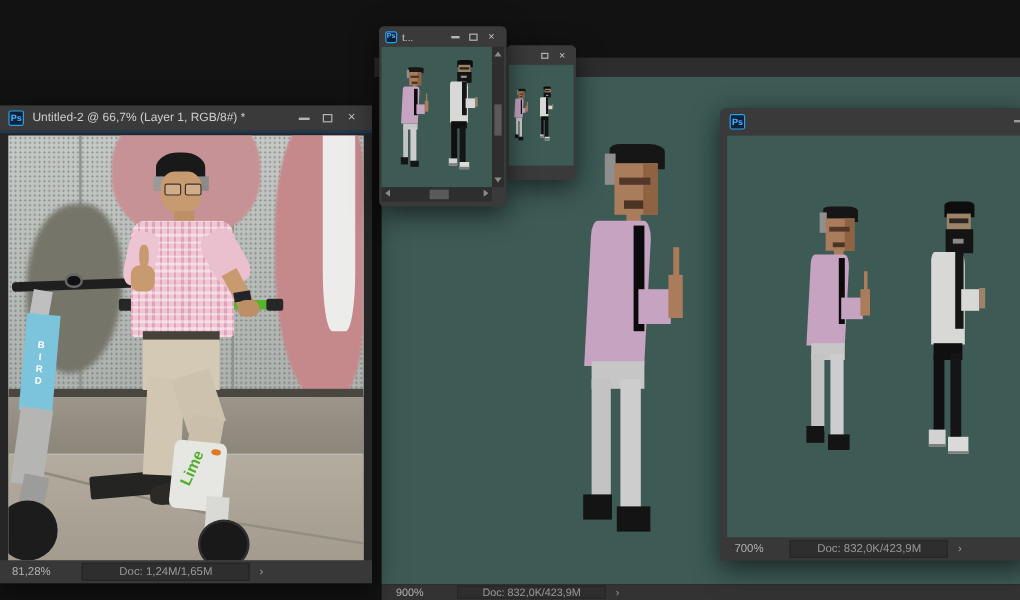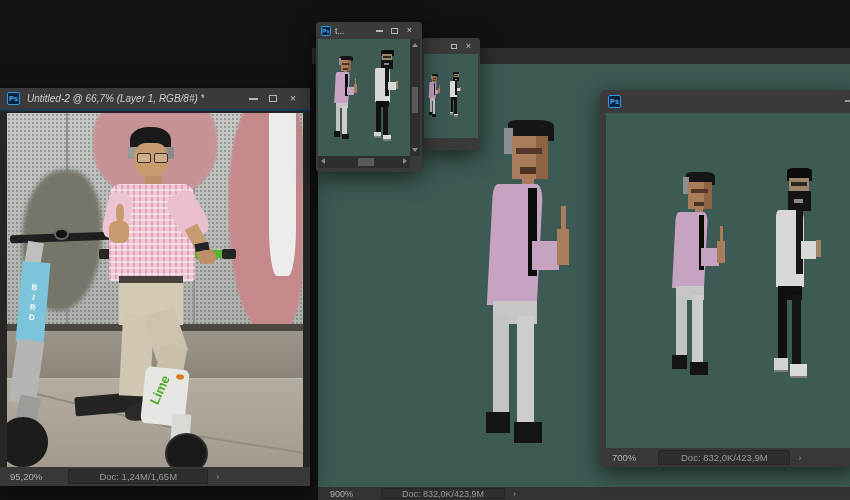--- a/index.html
+++ b/index.html
@@ -32,21 +32,21 @@
   
   #bg-bar    { position:absolute; left:312px; top:48px; width:538px; height:16px; background:#2d2d2d; }
   #bg-canvas { position:absolute; left:318px; top:64px; width:532px; height:423px; }
   #bg-status { position:absolute; left:318px; top:487px; width:532px; height:13px; background:#333;
                display:flex; align-items:center; font-size:9px; }
 
   
   #win-left { left:0; top:88px; width:310px; height:398px; }
   #win-left .titlebar { height:21px; padding:0 7px; }
   #win-left .ps-badge { width:13px; height:13px; font-size:7.5px; margin-right:7px; }
-  #win-left .win-title { font-size:10px;font-style:italic; }
+  #win-left .win-title { font-size:10px; }
   #win-left .ctrl { width:20px; height:21px; }
   #win-left .canvas-area { position:absolute; left:0; top:21px; right:0; bottom:19px; background:#262626;
                            border-top:2px solid #1c3854; }
   #win-left .statusbar { height:19px; font-size:9.5px; }
   #win-left .zoom-field { margin-left:10px; }
   #win-left .doc-field { margin-left:26px; width:140px; height:15px; font-size:9.5px; }
 
   
   #win-float2 { left:422px; top:38px; width:58px; height:112px; border-radius:4px; }
   #win-float2 .titlebar { height:16px; padding:0 4px; border-radius:4px 4px 0 0; }
@@ -212,21 +212,21 @@
         <div style="left:46%;top:72%;width:15%;height:16%;background:#e6e6e3;border-radius:12%;transform:rotate(6deg);">
           <div style="left:70%;top:8%;width:18%;height:10%;background:#e07820;border-radius:50%;"></div>
           <span style="position:absolute;left:2%;top:26%;transform:rotate(-72deg);color:#53ae2c;font-weight:bold;font-size:13px;">Lime</span>
         </div>
         <div style="left:55.5%;top:85%;width:6.5%;height:11%;background:#d9d9d6;transform:rotate(4deg);"></div>
         <div style="left:53.5%;top:90.5%;width:14.5%;height:11.5%;background:#191919;border-radius:50%;border:2px solid #2e2e2e;"></div>
       </div>
     </div>
 
     <div class="statusbar">
-      <span class="zoom-field">95,20%</span>
+      <span class="zoom-field">81,28%</span>
       <span class="doc-field">Doc: 1,24M/1,65M</span>
       <span class="chev">›</span>
     </div>
   </div>
 
   <div id="win-float2" class="win">
     <div class="titlebar">
       <span class="ctrls">
         <span class="ctrl">
             <span class="ic-max"></span>

